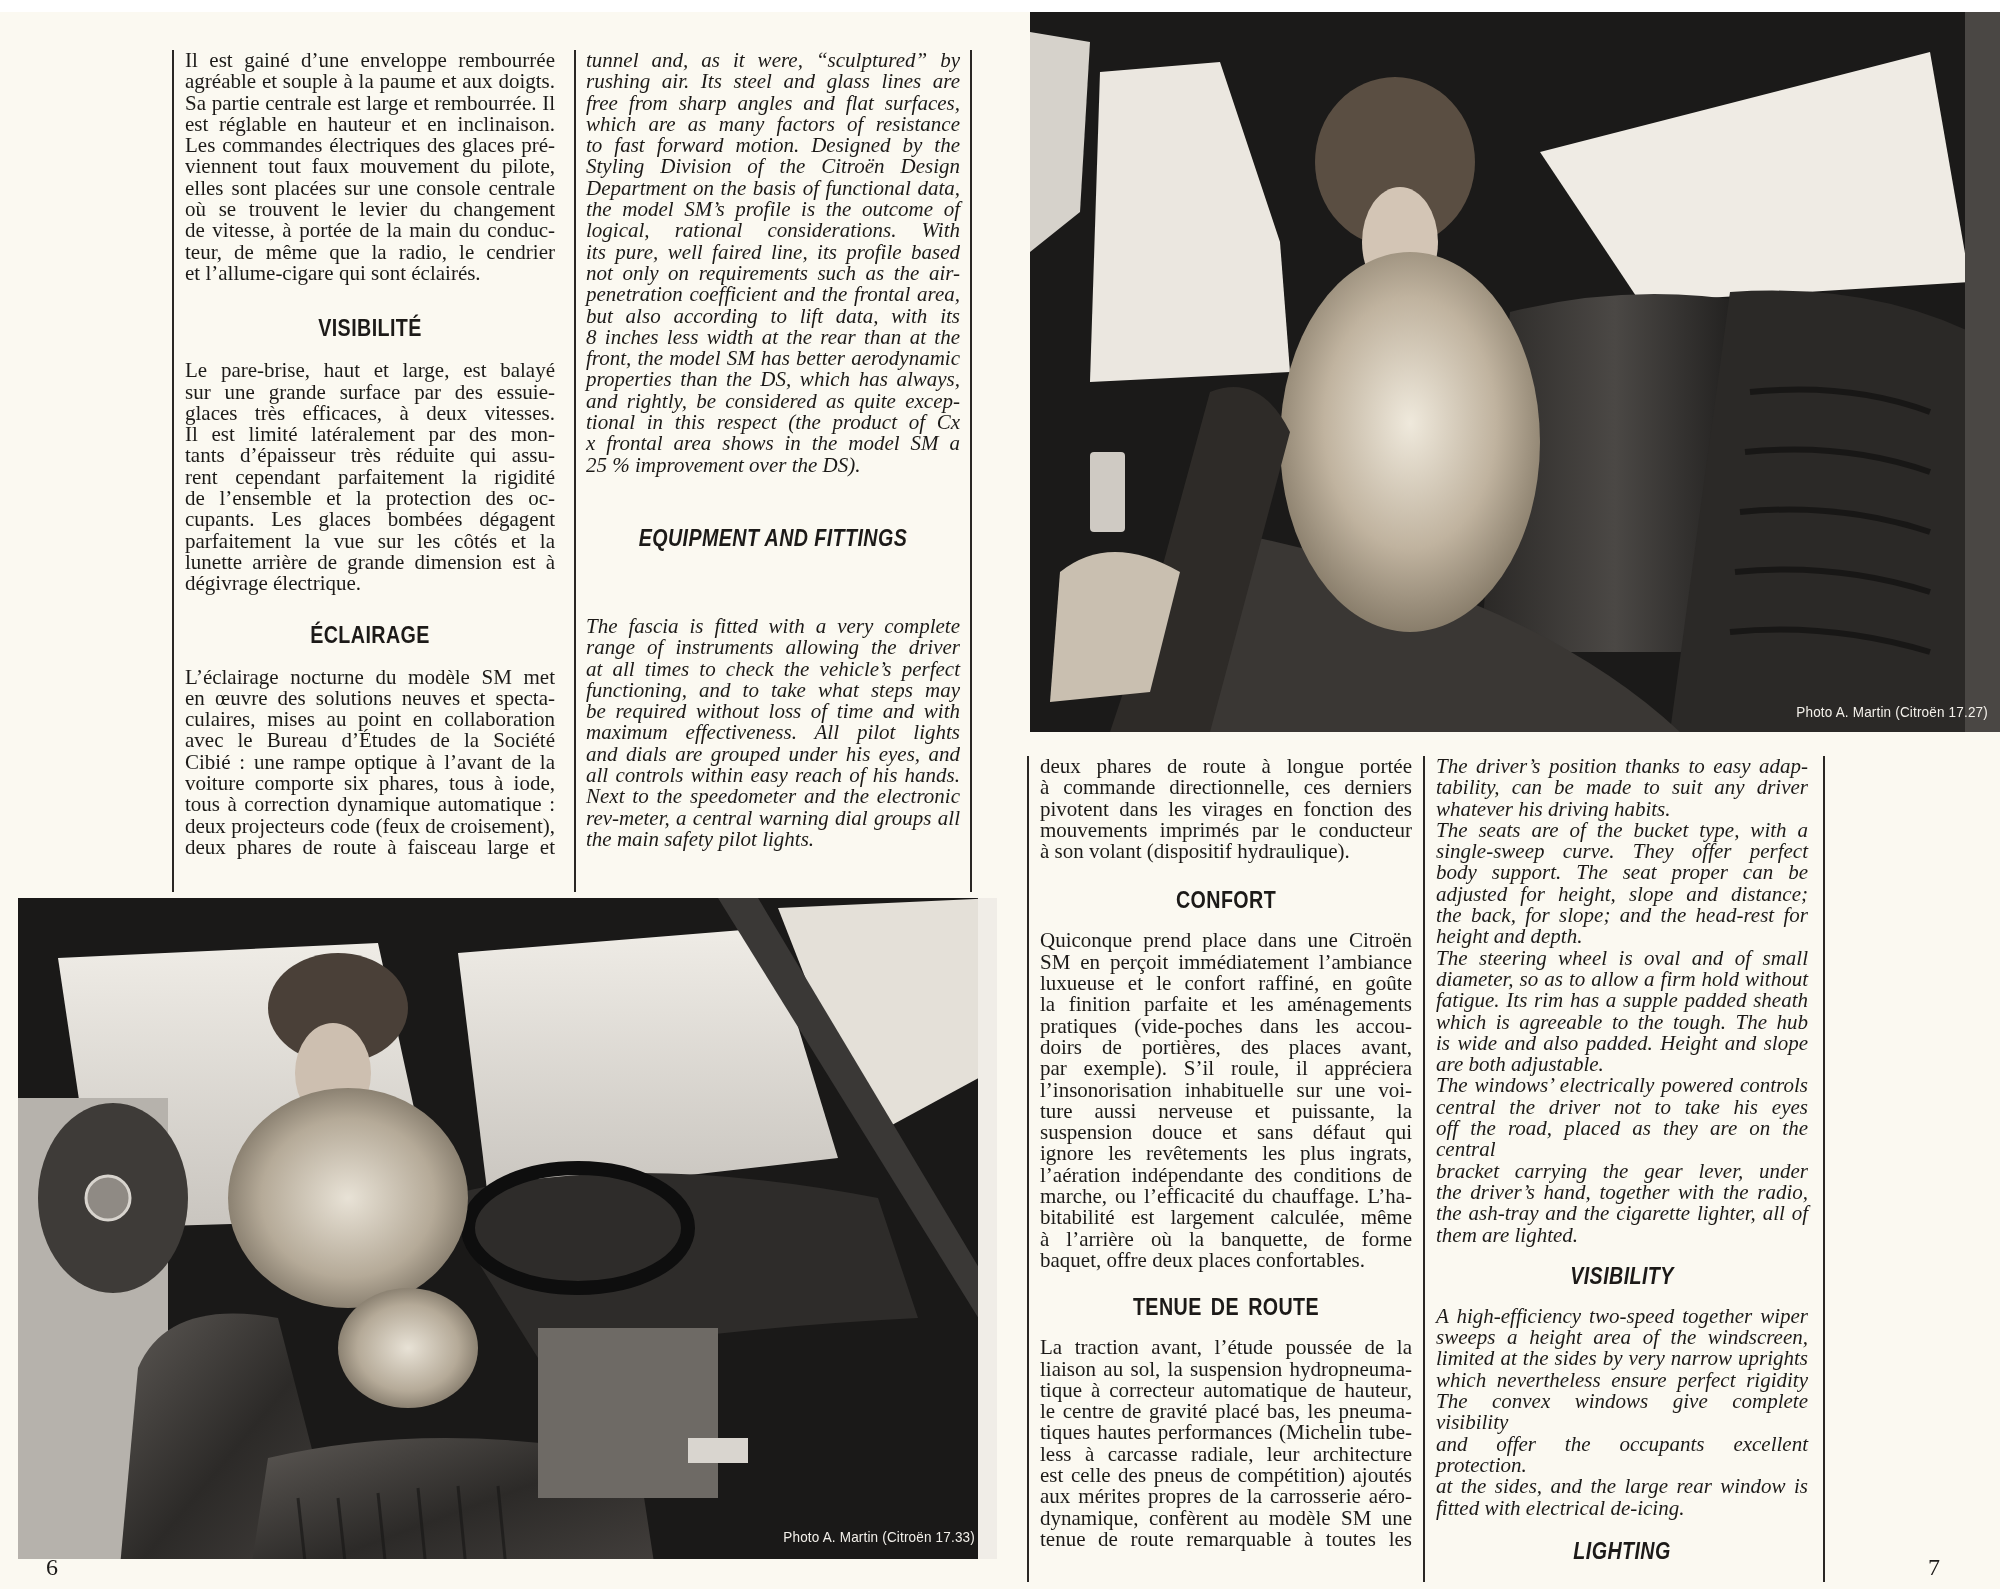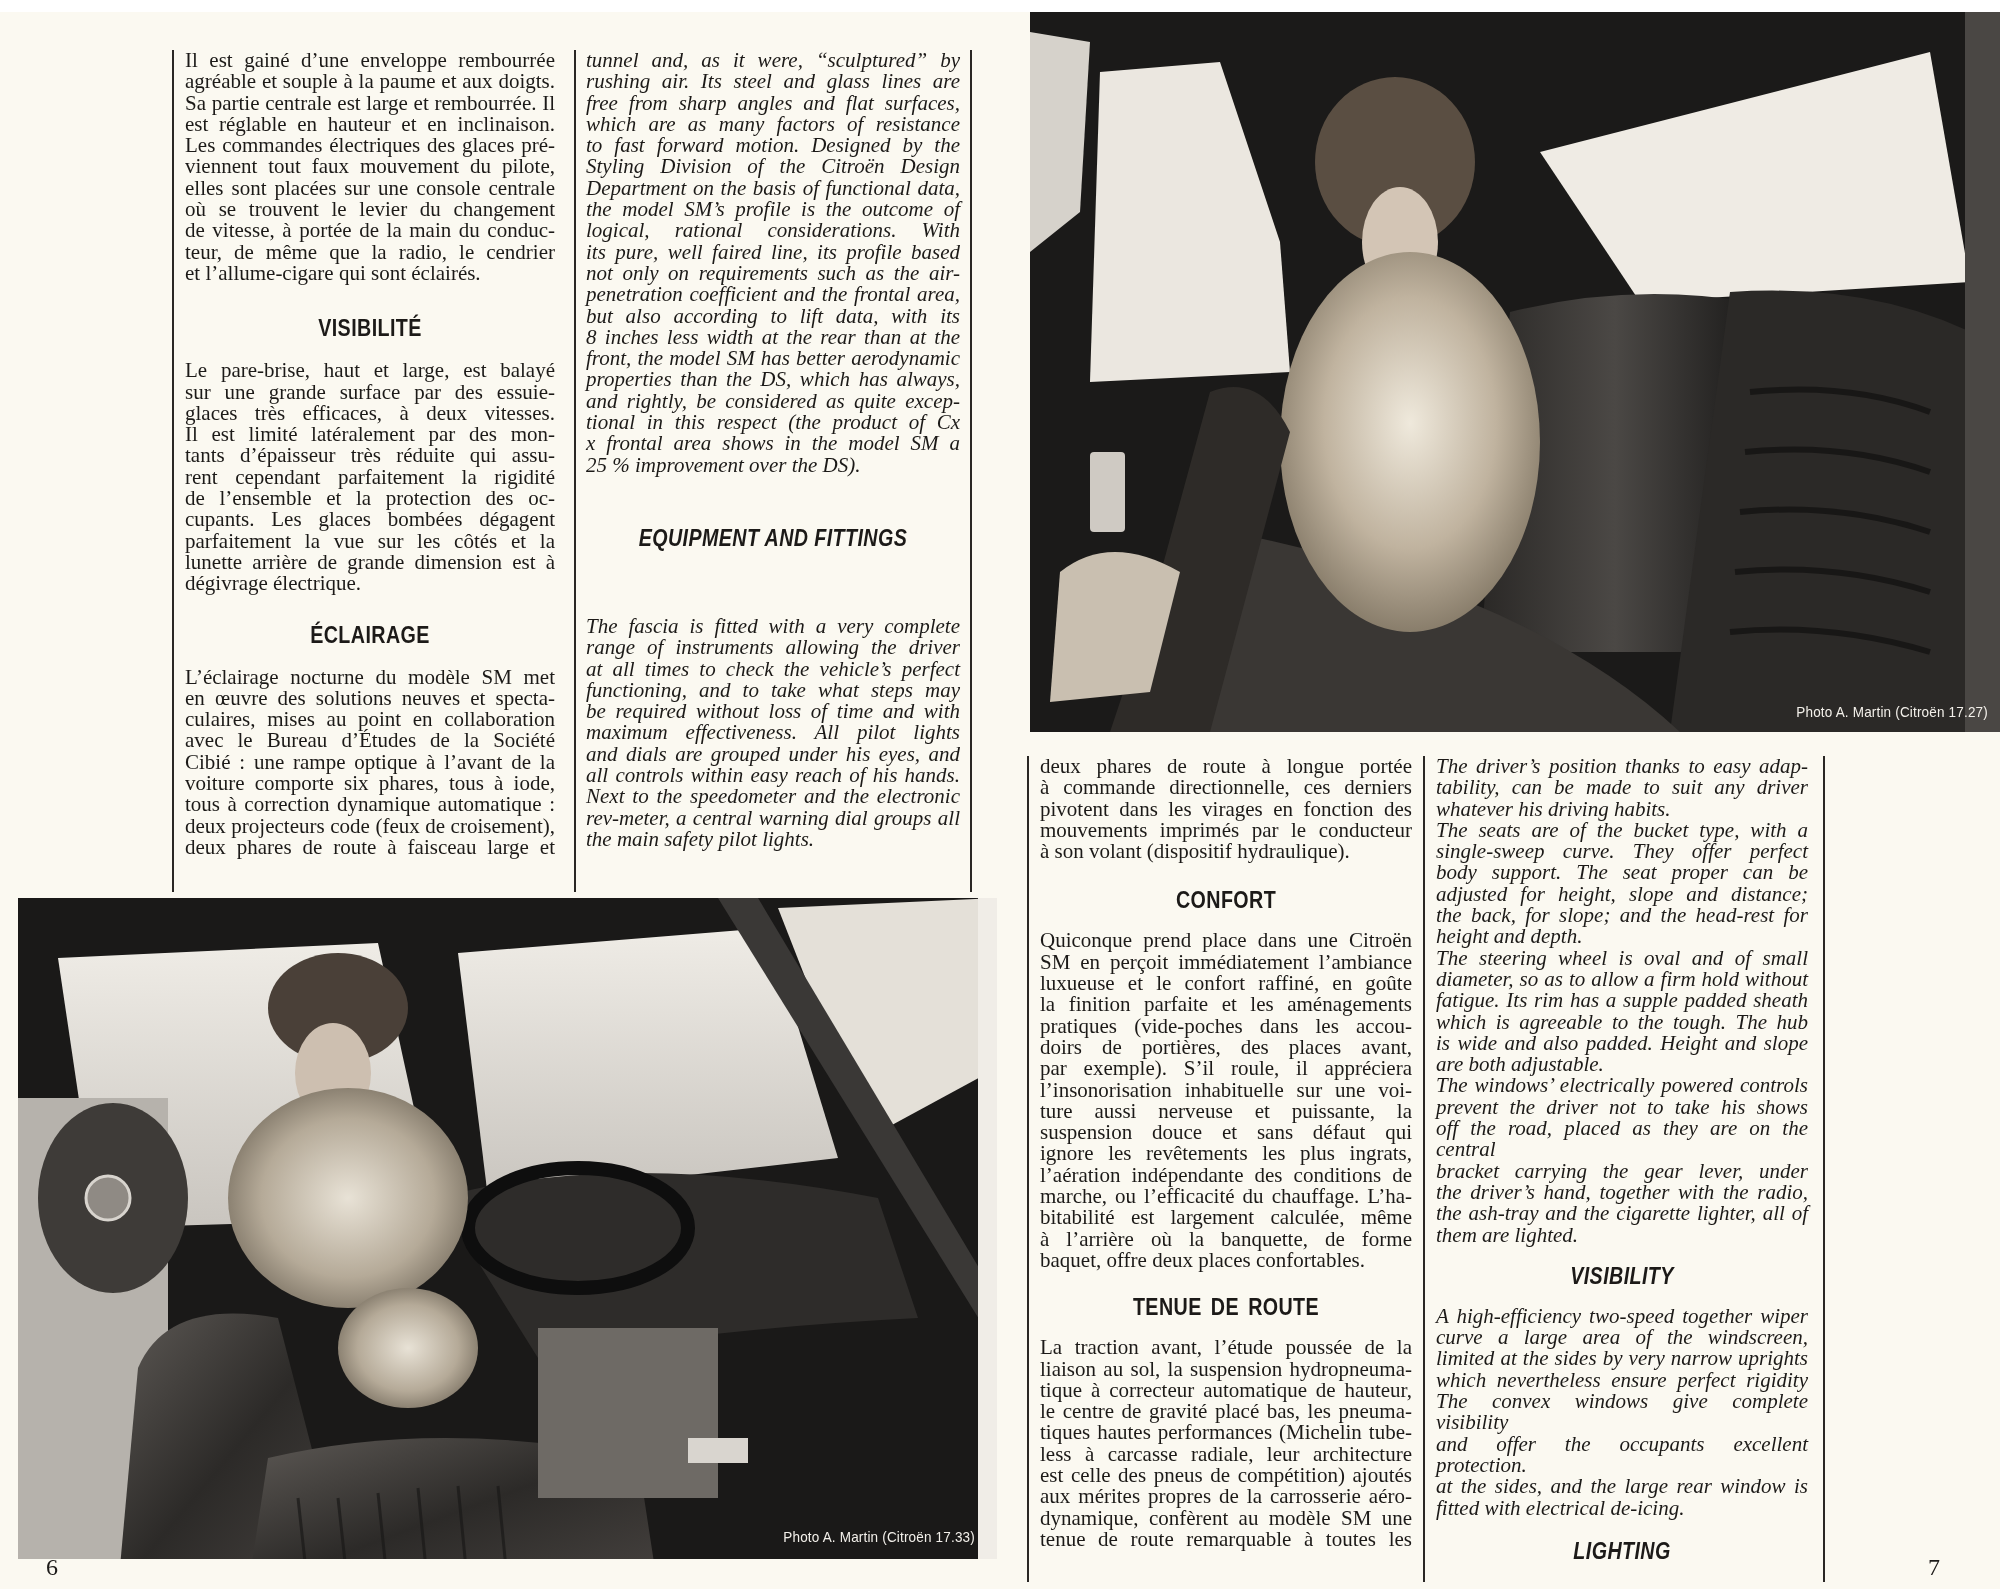--- a/index.html
+++ b/index.html
@@ -281,31 +281,31 @@
         <span class="line">adjusted for height, slope and distance;</span>
         <span class="line">the back, for slope; and the head-rest for</span>
         <span class="line end">height and depth.</span>
         <span class="line">The steering wheel is oval and of small</span>
         <span class="line">diameter, so as to allow a firm hold without</span>
         <span class="line">fatigue.  Its rim has a supple padded sheath</span>
         <span class="line">which is agreeable to the tough.  The hub</span>
         <span class="line">is wide and also padded.  Height and slope</span>
         <span class="line end">are both adjustable.</span>
         <span class="line">The windows’ electrically powered controls</span>
-        <span class="line">prevent the driver not to take his shows</span>
+        <span class="line">central the driver not to take his eyes</span>
         <span class="line">off the road, placed as they are on the central</span>
         <span class="line">bracket carrying the gear lever, under</span>
         <span class="line">the driver’s hand, together with the radio,</span>
         <span class="line">the ash-tray and the cigarette lighter, all of</span>
         <span class="line end">them are lighted.</span>
       </div>
     <div class="head it" style="margin-top:16px; margin-bottom:16px;">VISIBILITY</div>
     <div class="para it">
         <span class="line">A high-efficiency two-speed together wiper</span>
-        <span class="line">curve a large area of the windscreen,</span>
+        <span class="line">sweeps a height area of the windscreen,</span>
         <span class="line">limited at the sides by very narrow uprights</span>
         <span class="line">which nevertheless ensure perfect rigidity</span>
         <span class="line">The convex windows give complete visibility</span>
         <span class="line">and offer the occupants excellent protection.</span>
         <span class="line">at the sides, and the large rear window is</span>
         <span class="line end">fitted with electrical de-icing.</span>
       </div>
     <div class="head it" style="margin-top:18px; margin-bottom:16px;">LIGHTING</div>
 
   </div>

